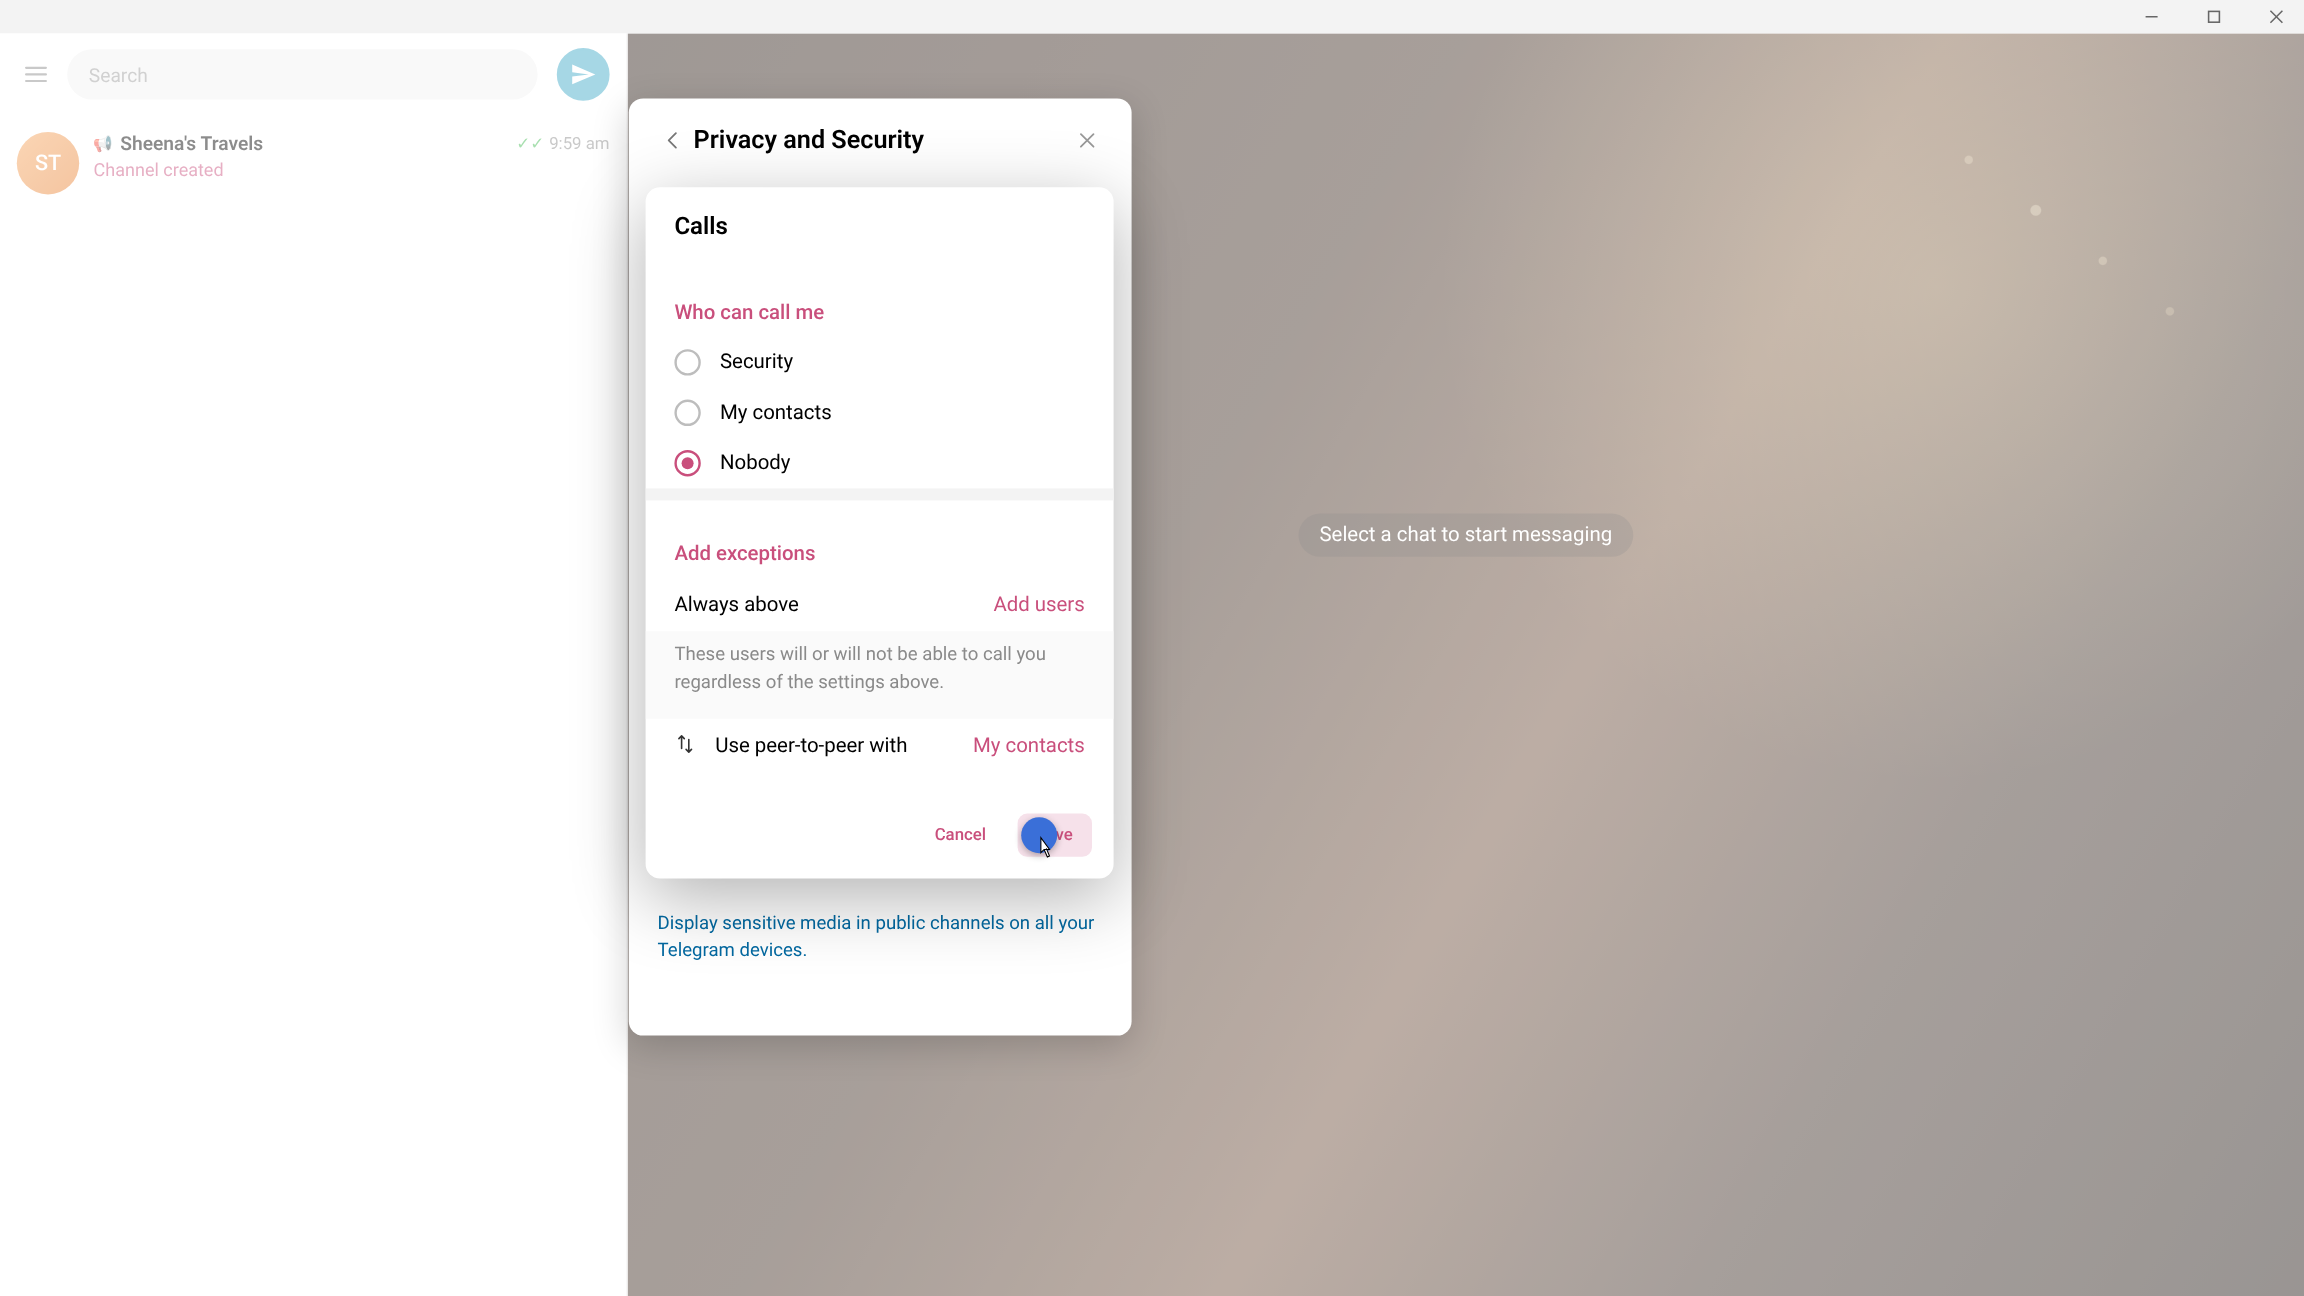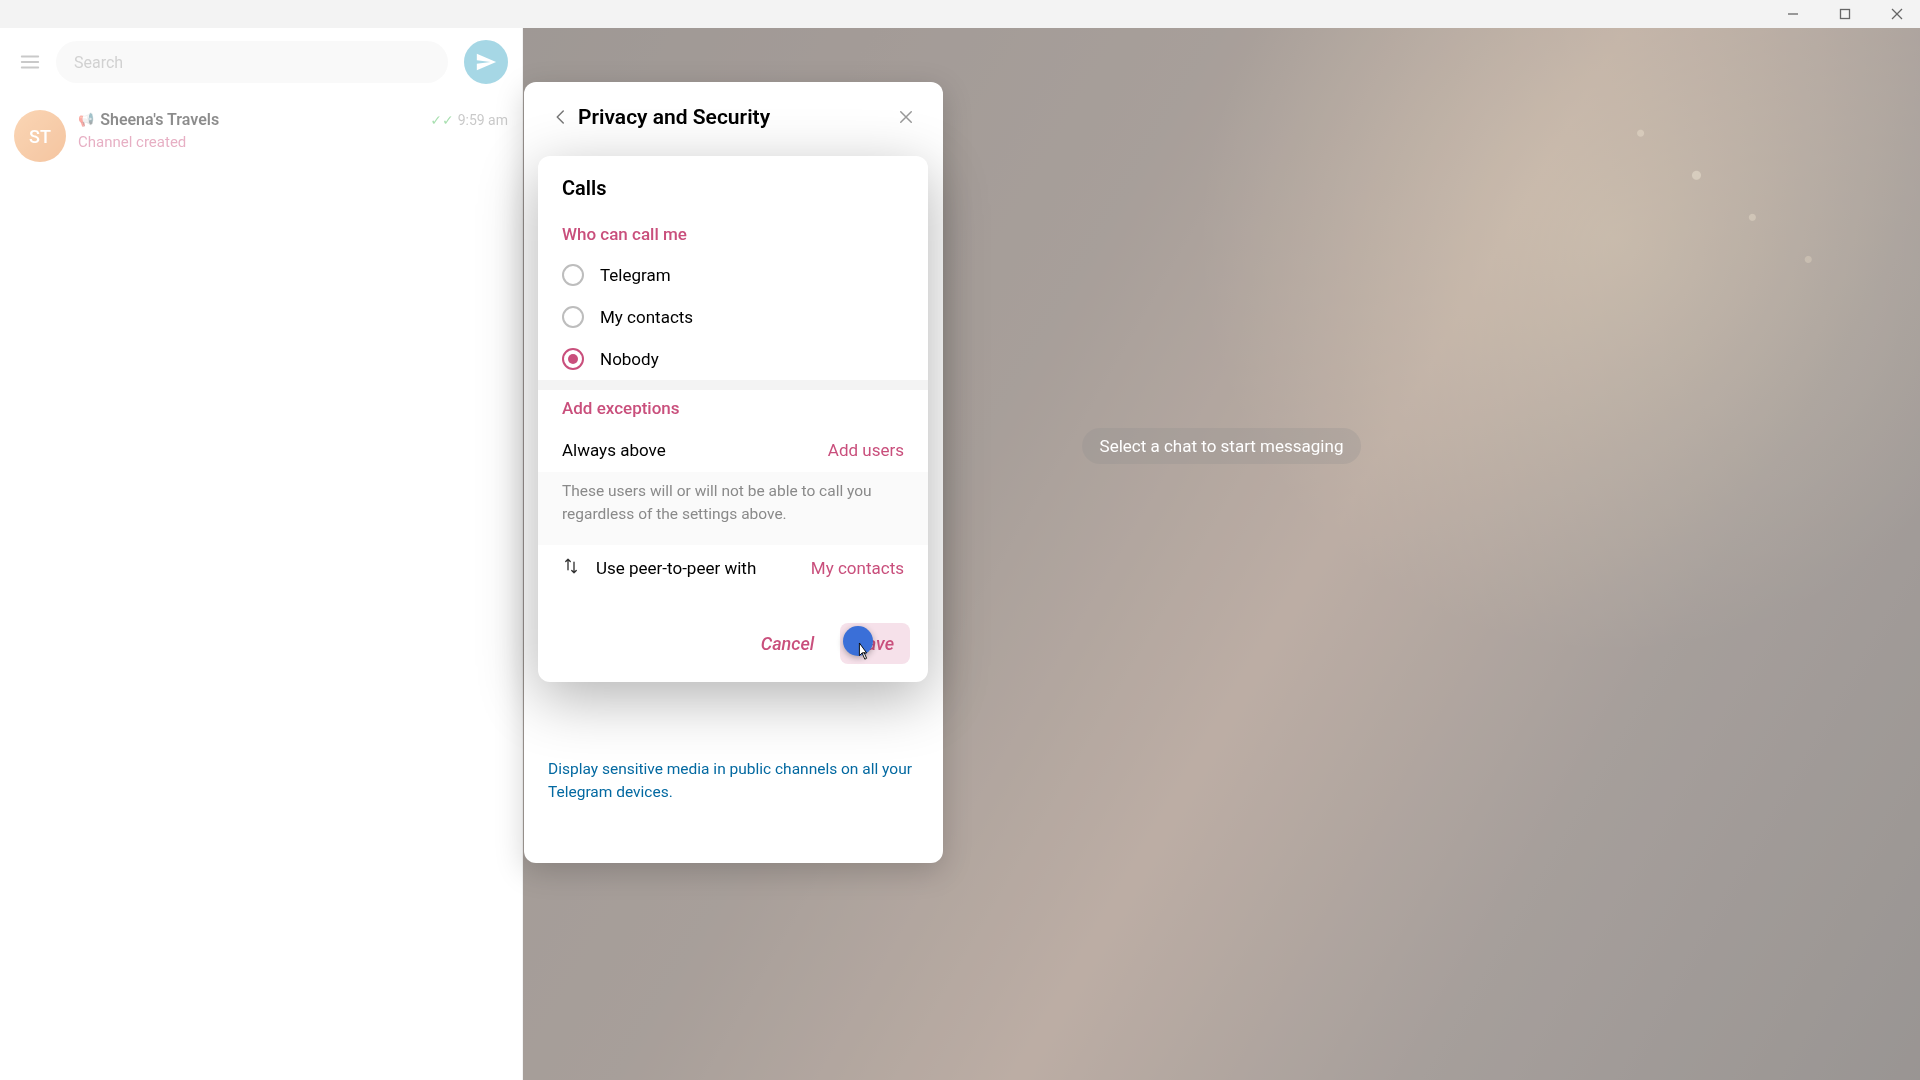--- a/index.html
+++ b/index.html
@@ -58,33 +58,33 @@
   .priv-title { font-size: 21px; font-weight: 600; flex: 1; }
   .close-btn { width: 34px; height: 34px; display: flex; align-items: center; justify-content: center; color: #999; border-radius: 50%; }
   .priv-row { display: flex; align-items: center; gap: 18px; padding: 10px 24px; }
   .priv-row .lbl { flex: 1; font-size: 17px; }
   .priv-row .val { color: #c94f7c; font-size: 16px; }
   .priv-note { padding: 8px 24px 18px; color: #0369a1; font-size: 15.5px; line-height: 1.5; }
 
   
   .calls-modal { position: absolute; left: 538px; top: 128px; width: 390px; background: #fff; border-radius: 12px; box-shadow: 0 16px 60px rgba(0,0,0,0.3); overflow: hidden; }
   .calls-title { font-size: 20px; font-weight: 600; padding: 20px 24px 16px; }
-  .section-h { color: #c94f7c; font-size: 17px; font-weight: 500; padding: 8px 24px 10px; }
+  .section-h { color: #c94f7c; font-size: 17px; font-weight: 500; padding: 8px 24px 10px; margin-top: 27px; }
   .radio-row { display: flex; align-items: center; gap: 16px; padding: 10px 24px; font-size: 17px; }
   .radio { width: 22px; height: 22px; border-radius: 50%; border: 2px solid #bdbdbd; position: relative; }
   .radio.sel { border-color: #c94f7c; }
   .radio.sel::after { content:""; position:absolute; inset: 4px; border-radius: 50%; background:#c94f7c; }
   .divider { height: 10px; background: #f3f3f3; }
   .row-between { display: flex; justify-content: space-between; align-items: center; padding: 12px 24px; font-size: 17px; }
   .row-between .act { color: #c94f7c; }
   .hint-text { color: #8a8a8a; font-size: 15.5px; line-height: 1.5; padding: 8px 24px 18px; background:#fafafa; }
   .p2p-row { display: flex; align-items: center; gap: 16px; padding: 12px 24px 24px; font-size: 17px; }
   .p2p-row .val { margin-left: auto; color: #c94f7c; }
   .actions { display: flex; justify-content: flex-end; gap: 10px; padding: 20px 18px 18px; align-items: center; }
-  .btn-txt { color: #c94f7c; font-size: 18px; font-weight: 500; padding: 10px 16px; border-radius: 8px; font-style: italic; }
+  .btn-txt { color: #c94f7c; font-size: 14px; font-weight: 500; padding: 10px 16px; border-radius: 8px; }
   .btn-save { background: #f6e1ea; position: relative; }
   .click-dot { position: absolute; left: 3px; top: 3px; width: 30px; height: 30px; background: #3a6fd8; border-radius: 50%; box-shadow: 0 2px 6px rgba(0,0,0,0.3); }
   .cursor { position: absolute; left: 14px; top: 18px; }
   .cursor svg { width: 18px; height: 22px; }
 
   .hand-icon svg, .arrows svg, .back-btn svg, .close-btn svg { width: 18px; height: 18px; }
 </style>
 </head>
 <body>
 
@@ -178,21 +178,21 @@
     <div class="priv-note">Display sensitive media in public channels on all your Telegram devices.</div>
   </div>
 
   <div class="calls-modal">
     <div class="calls-title">Calls</div>
 
     <div class="section-h">Who can call me</div>
 
     <div class="radio-row">
       <div class="radio"></div>
-      <span>Telegram</span>
+      <span>Security</span>
     </div>
     <div class="radio-row">
       <div class="radio"></div>
       <span>My contacts</span>
     </div>
     <div class="radio-row">
       <div class="radio sel"></div>
       <span>Nobody</span>
     </div>
 

